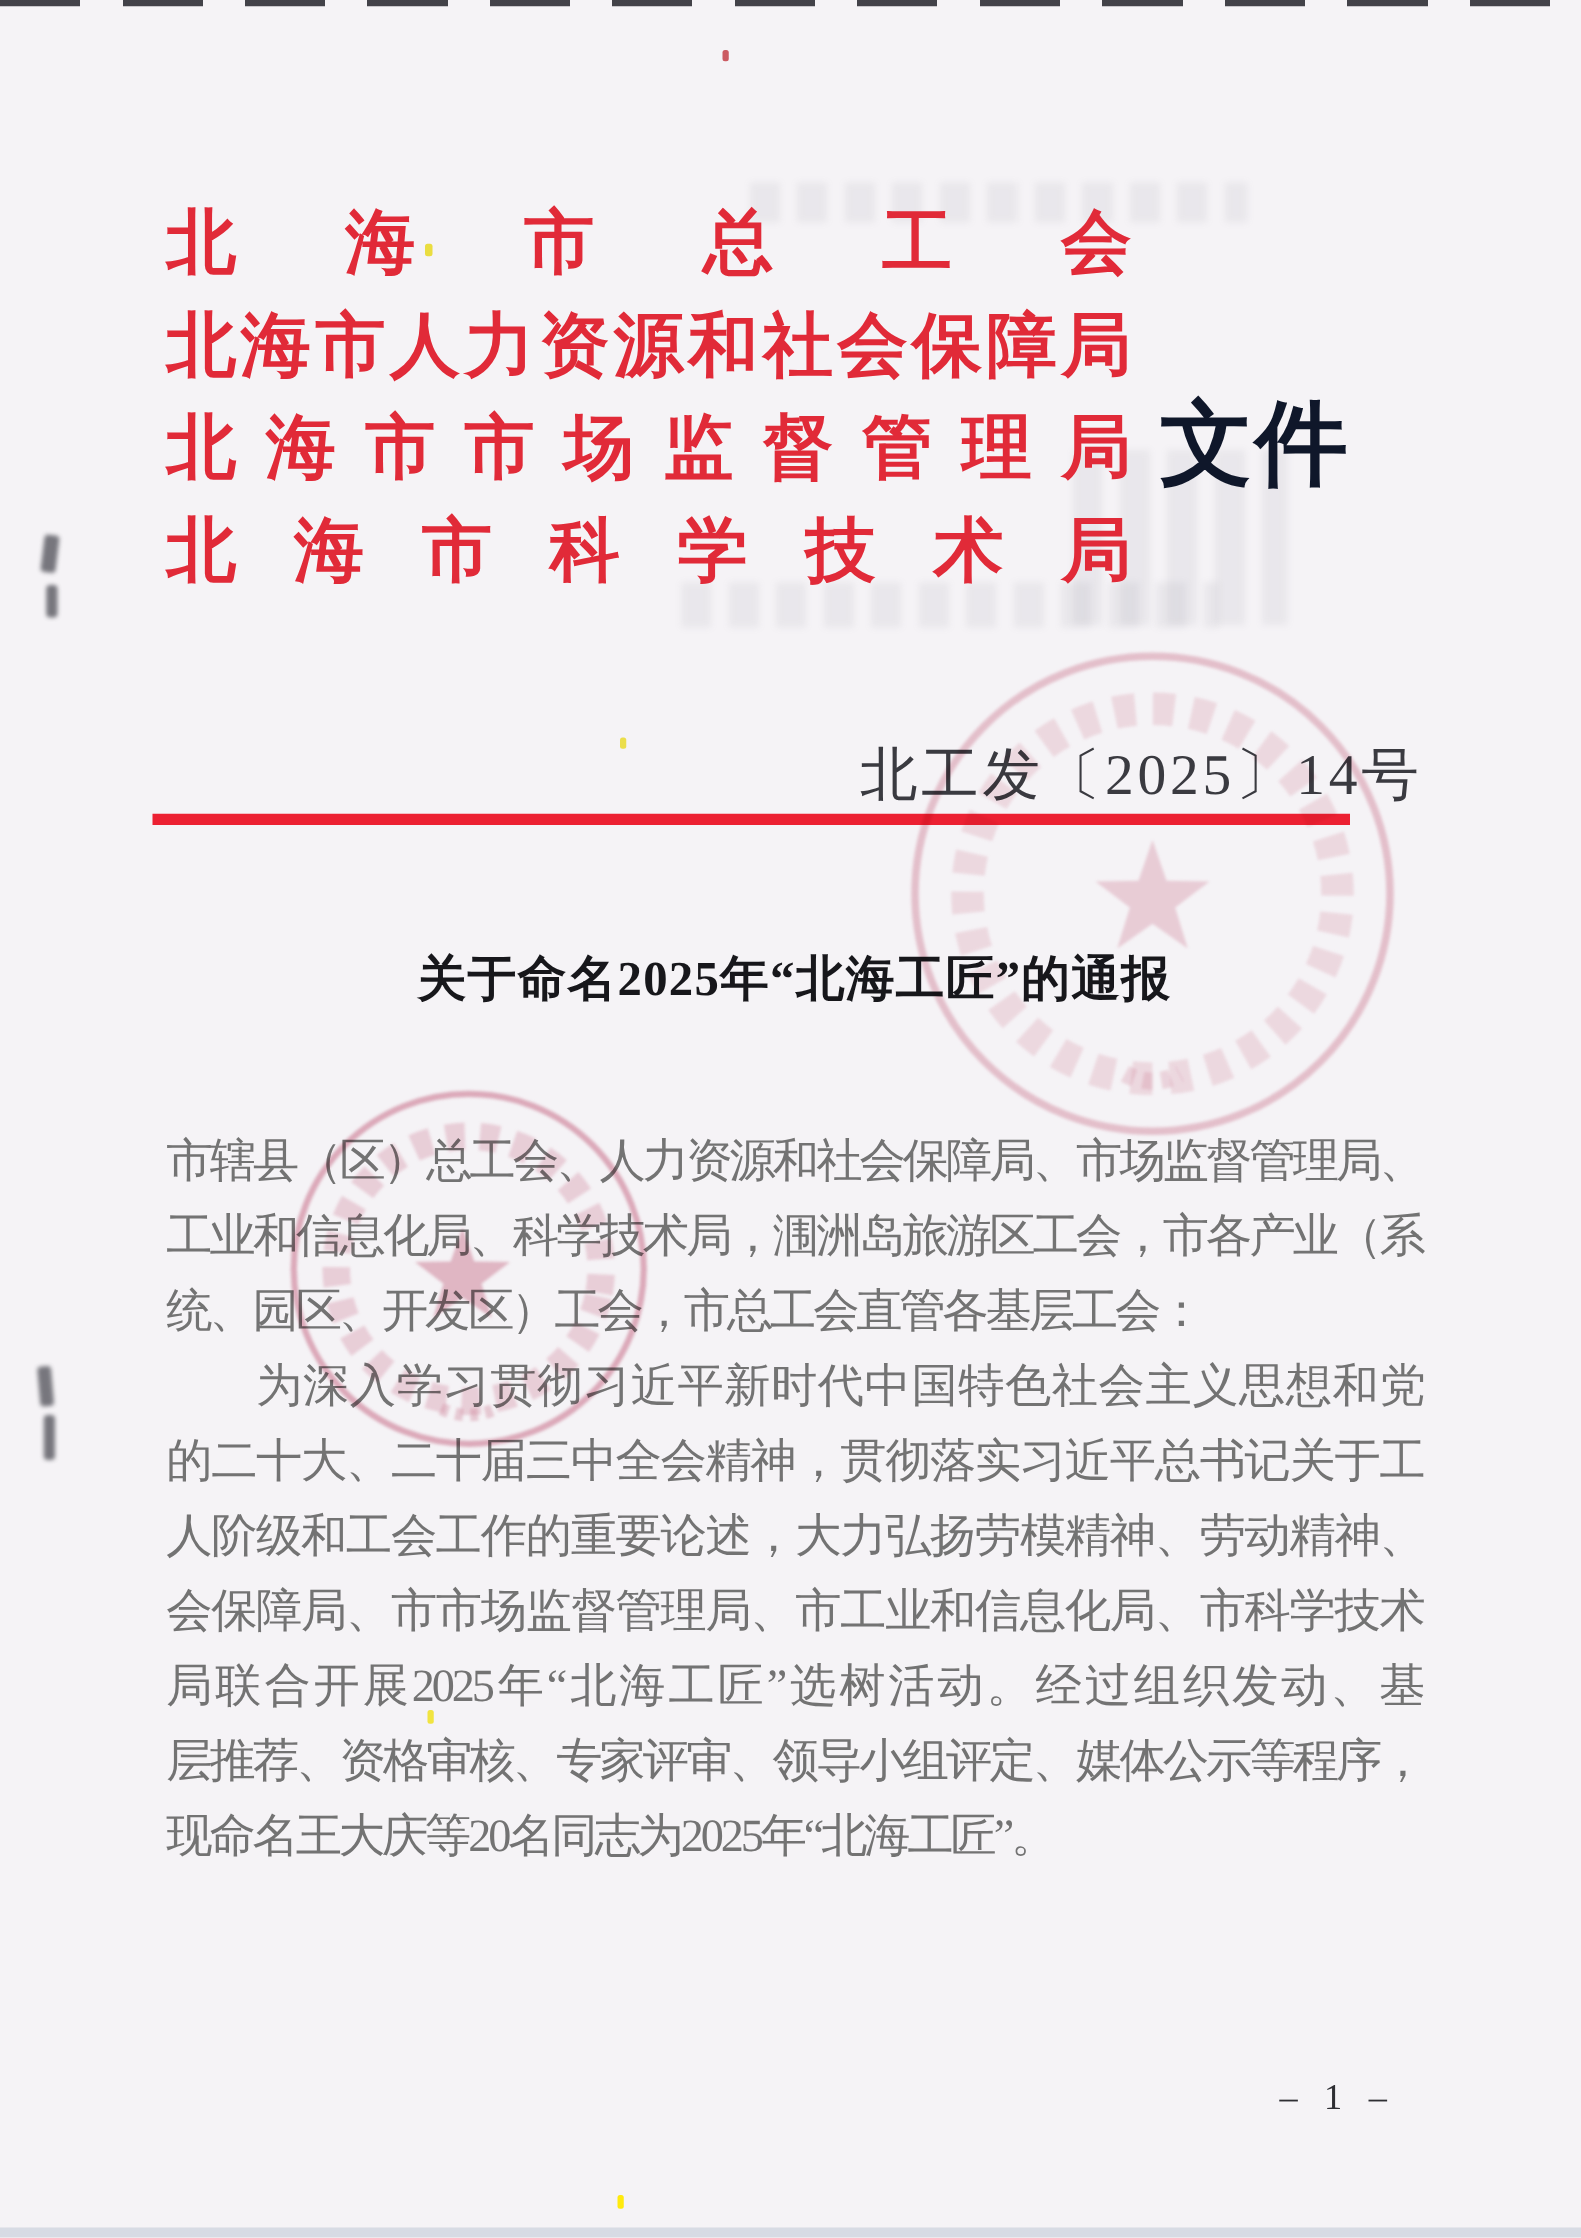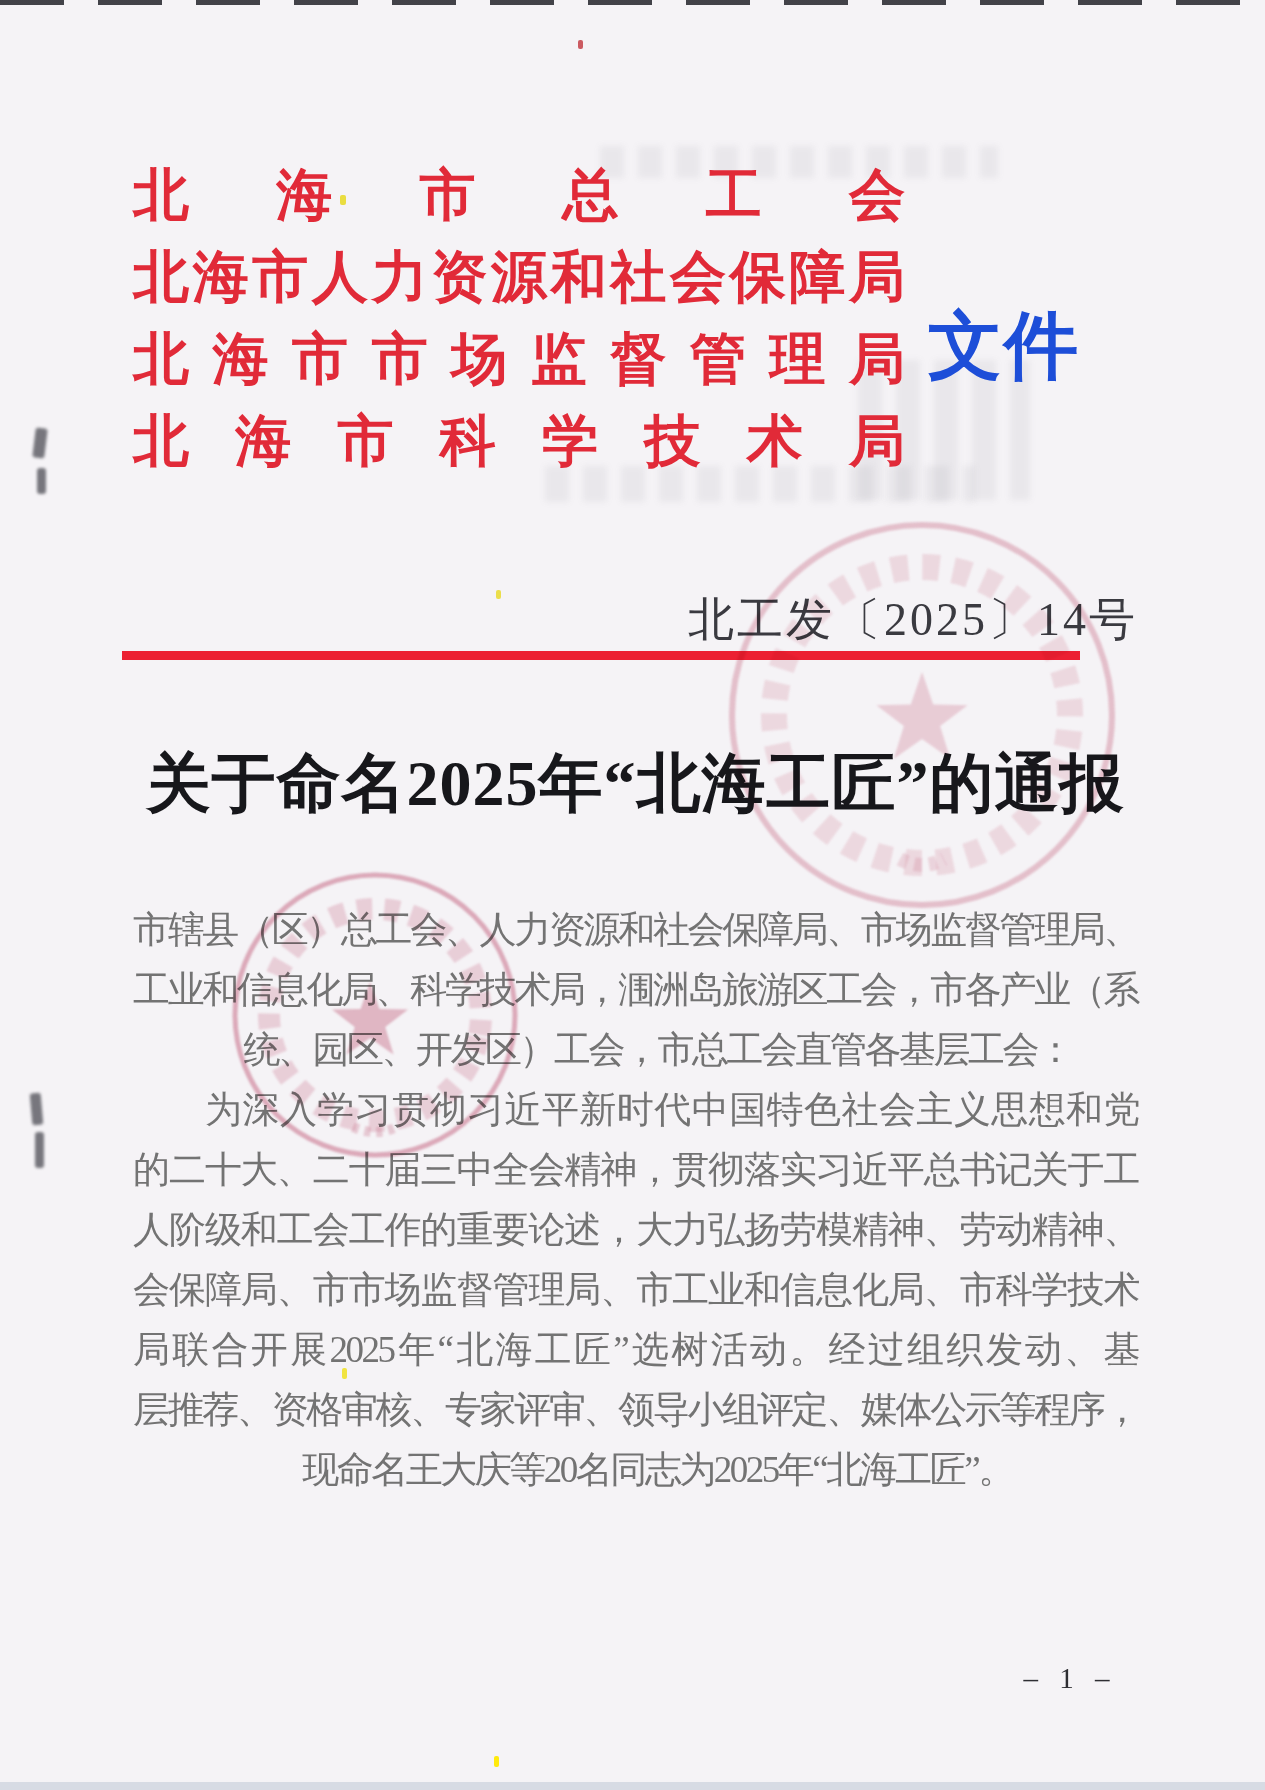--- a/index.html
+++ b/index.html
@@ -11,45 +11,45 @@
   }
   
   .org-lines{position:absolute;left:133px;top:154px;width:772px;}
   .org-line{
     height:82px;line-height:82px;white-space:nowrap;
     text-align:justify;text-align-last:justify;
     font-size:56px;font-weight:bold;color:#e12a38;
     letter-spacing:0;
   }
   .doc-type{
-    position:absolute;left:928px;top:302px;width:190px;height:88px;line-height:88px;
-    font-size:74px;font-weight:bold;color:#1d4ed8;letter-spacing:2px;white-space:nowrap;
+    position:absolute;left:928px;top:312px;width:190px;height:88px;line-height:88px;
+    font-size:74px;font-weight:bold;color:#0f172a;letter-spacing:2px;white-space:nowrap;
   }
   .doc-number{
     position:absolute;left:133px;top:598px;width:1005px;height:44px;line-height:44px;
     text-align:right;font-size:46px;color:#3a3a40;letter-spacing:3px;white-space:nowrap;
   }
   .red-rule{
     position:absolute;left:122px;top:651px;width:958px;height:9px;
     background:#ec2032;
   }
   
   .title{
     position:absolute;left:133px;top:752px;width:1005px;height:64px;line-height:64px;
-    margin:0;text-align:center;font-size:64px;font-weight:bold;color:#17171b;
+    margin:0;text-align:center;font-size:39px;font-weight:bold;color:#17171b;
     white-space:nowrap;letter-spacing:1px;
   }
   
   .body-block{position:absolute;left:133px;top:900px;width:1005px;color:#737373;}
   .line{
     height:60px;line-height:60px;font-size:37px;letter-spacing:-2.5px;
     white-space:nowrap;
   }
   .jl{text-align:justify;text-align-last:justify;}
-  .ll{text-align:center;margin-left:44px;}
+  .ll{text-align:left;}
   .indent{text-indent:72px;}
   
   .page-number{
     position:absolute;left:1005px;top:1660px;width:130px;height:36px;line-height:36px;
     font-size:29px;color:#2e2e33;letter-spacing:7px;text-align:center;white-space:nowrap;
   }
   
   .seal{position:absolute;mix-blend-mode:multiply;filter:blur(1.1px);}
   
   .top-edge{

